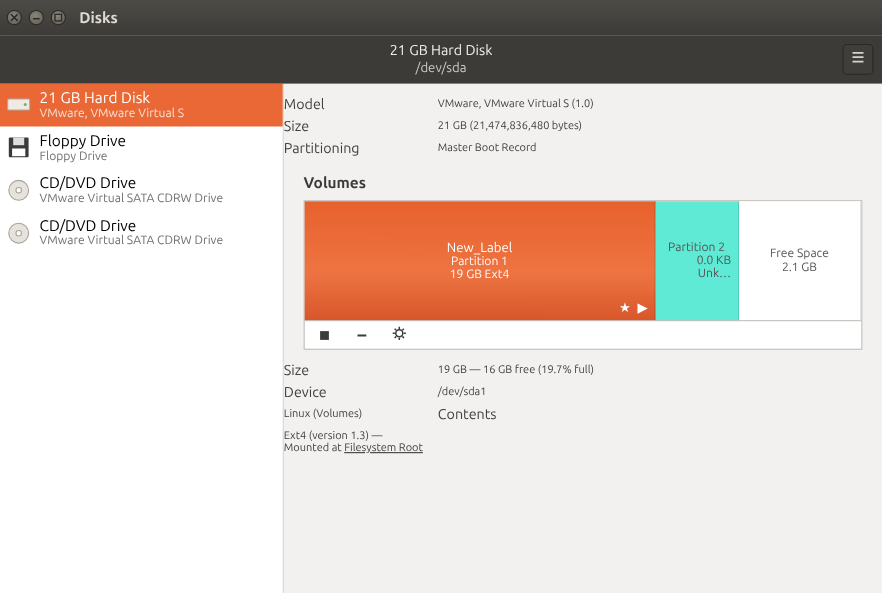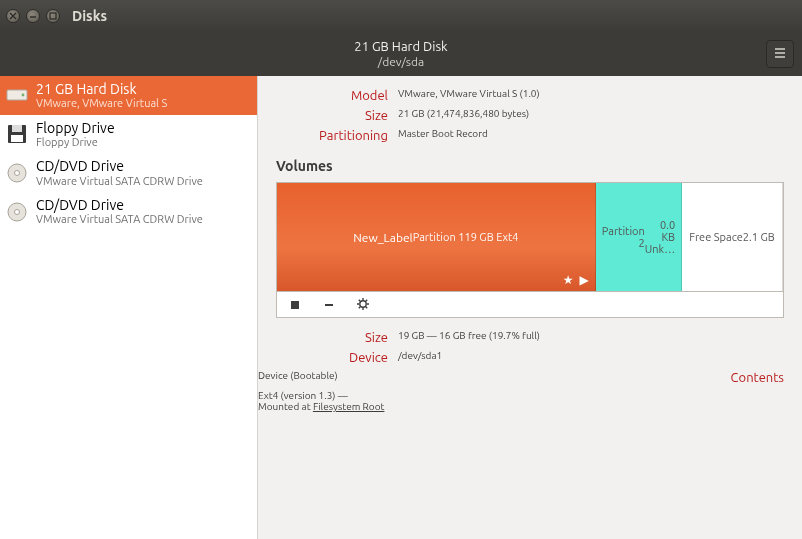--- a/index.html
+++ b/index.html
@@ -22,28 +22,28 @@
     .side-item { display:flex; gap:8px; padding:5px 8px 5px 6px; align-items:center; }
     .side-item.selected{ background:#e96836; color:#fff; }
     .side-icon{ width:22px; height:22px; flex-shrink:0; display:flex;align-items:center;justify-content:center;}
     .side-text{ font-size:13px; line-height:1.15; }
     .side-sub{ font-size:11px; color:#6f6f6f; }
     .side-item.selected .side-sub{ color:#fbe0d3; }
     .side-title{ font-size:14px; }
     
     .main { flex:1; padding: 10px 18px 10px 0; overflow:auto; }
     .info-grid{ display:grid; grid-template-columns: 130px 1fr; row-gap:6px; column-gap:10px; padding:2px 0 10px 0;}
-    .info-label{ text-align:right; color:#b91c1c; font-size:13px; }
+    .info-label{ text-align:left; color:#404040; font-size:13px; }
     .info-value{ color:#3d3d3d; font-size:10px; }
     
     .section-h{ font-weight:bold; font-size:14px; color:#3a3a3a; margin: 6px 0 8px 18px; }
     
     .volumes{ margin-left:18px; border:1px solid #bfbab3; background:#fff; }
     .volrow{ display:flex; height:108px; }
-    .vol{ display:flex; align-items:center; justify-content:center; font-size:11px; text-align:center; border-right:1px solid rgba(0,0,0,.15); padding:0 6px; }
+    .vol{ display:flex; flex-direction:column; align-items:center; justify-content:center; font-size:11px; text-align:center; border-right:1px solid rgba(0,0,0,.15); padding:0 6px; }
     .vol.main{ flex: 0 0 63%; background: linear-gradient(#e8612d,#ed7442 60%,#d8572a); color:#fff; position:relative;}
     .vol.main .lb1{ font-size:12px; }
     .vol.main .lb2{ font-size:11px; opacity:.95; }
     .vol.main .overlay{ position:absolute; right:6px; bottom:4px; display:flex; gap:6px; color:#fff; font-size:12px;}
     .vol.p2{ flex:0 0 15%; color:#555; background:#5eead4;text-align:right; }
     .vol.free{ flex:1; color:#555; background:#fff;text-align:right; }
     .volbar{ height:26px; border-top:1px solid #bfbab3; display:flex; align-items:center; gap:18px; padding:0 10px;}
     .vbtn{ width:16px; height:16px; display:flex;align-items:center;justify-content:center; color:#4a4a4a;}
     
     .details{ margin-top:10px; }
@@ -193,21 +193,21 @@
         </span>
       </div>
     </div>
 
     <div class="details">
       <div class="info-grid">
         <div class="info-label">Size</div>
         <div class="info-value">19 GB — 16 GB free (19.7% full)</div>
         <div class="info-label">Device</div>
         <div class="info-value">/dev/sda1</div>
-        <div class="info-value">Device (Bootable)</div>
+        <div class="info-value">Linux (Volumes)</div>
         <div class="info-label">Contents</div>
         <div class="info-value">
           <span>Ext4 (version 1.3) — Mounted at </span><a href="#" class="mlink">Filesystem Root</a>
         </div>
       </div>
     </div>
   </div>
 </div>
 
 </body></html>

